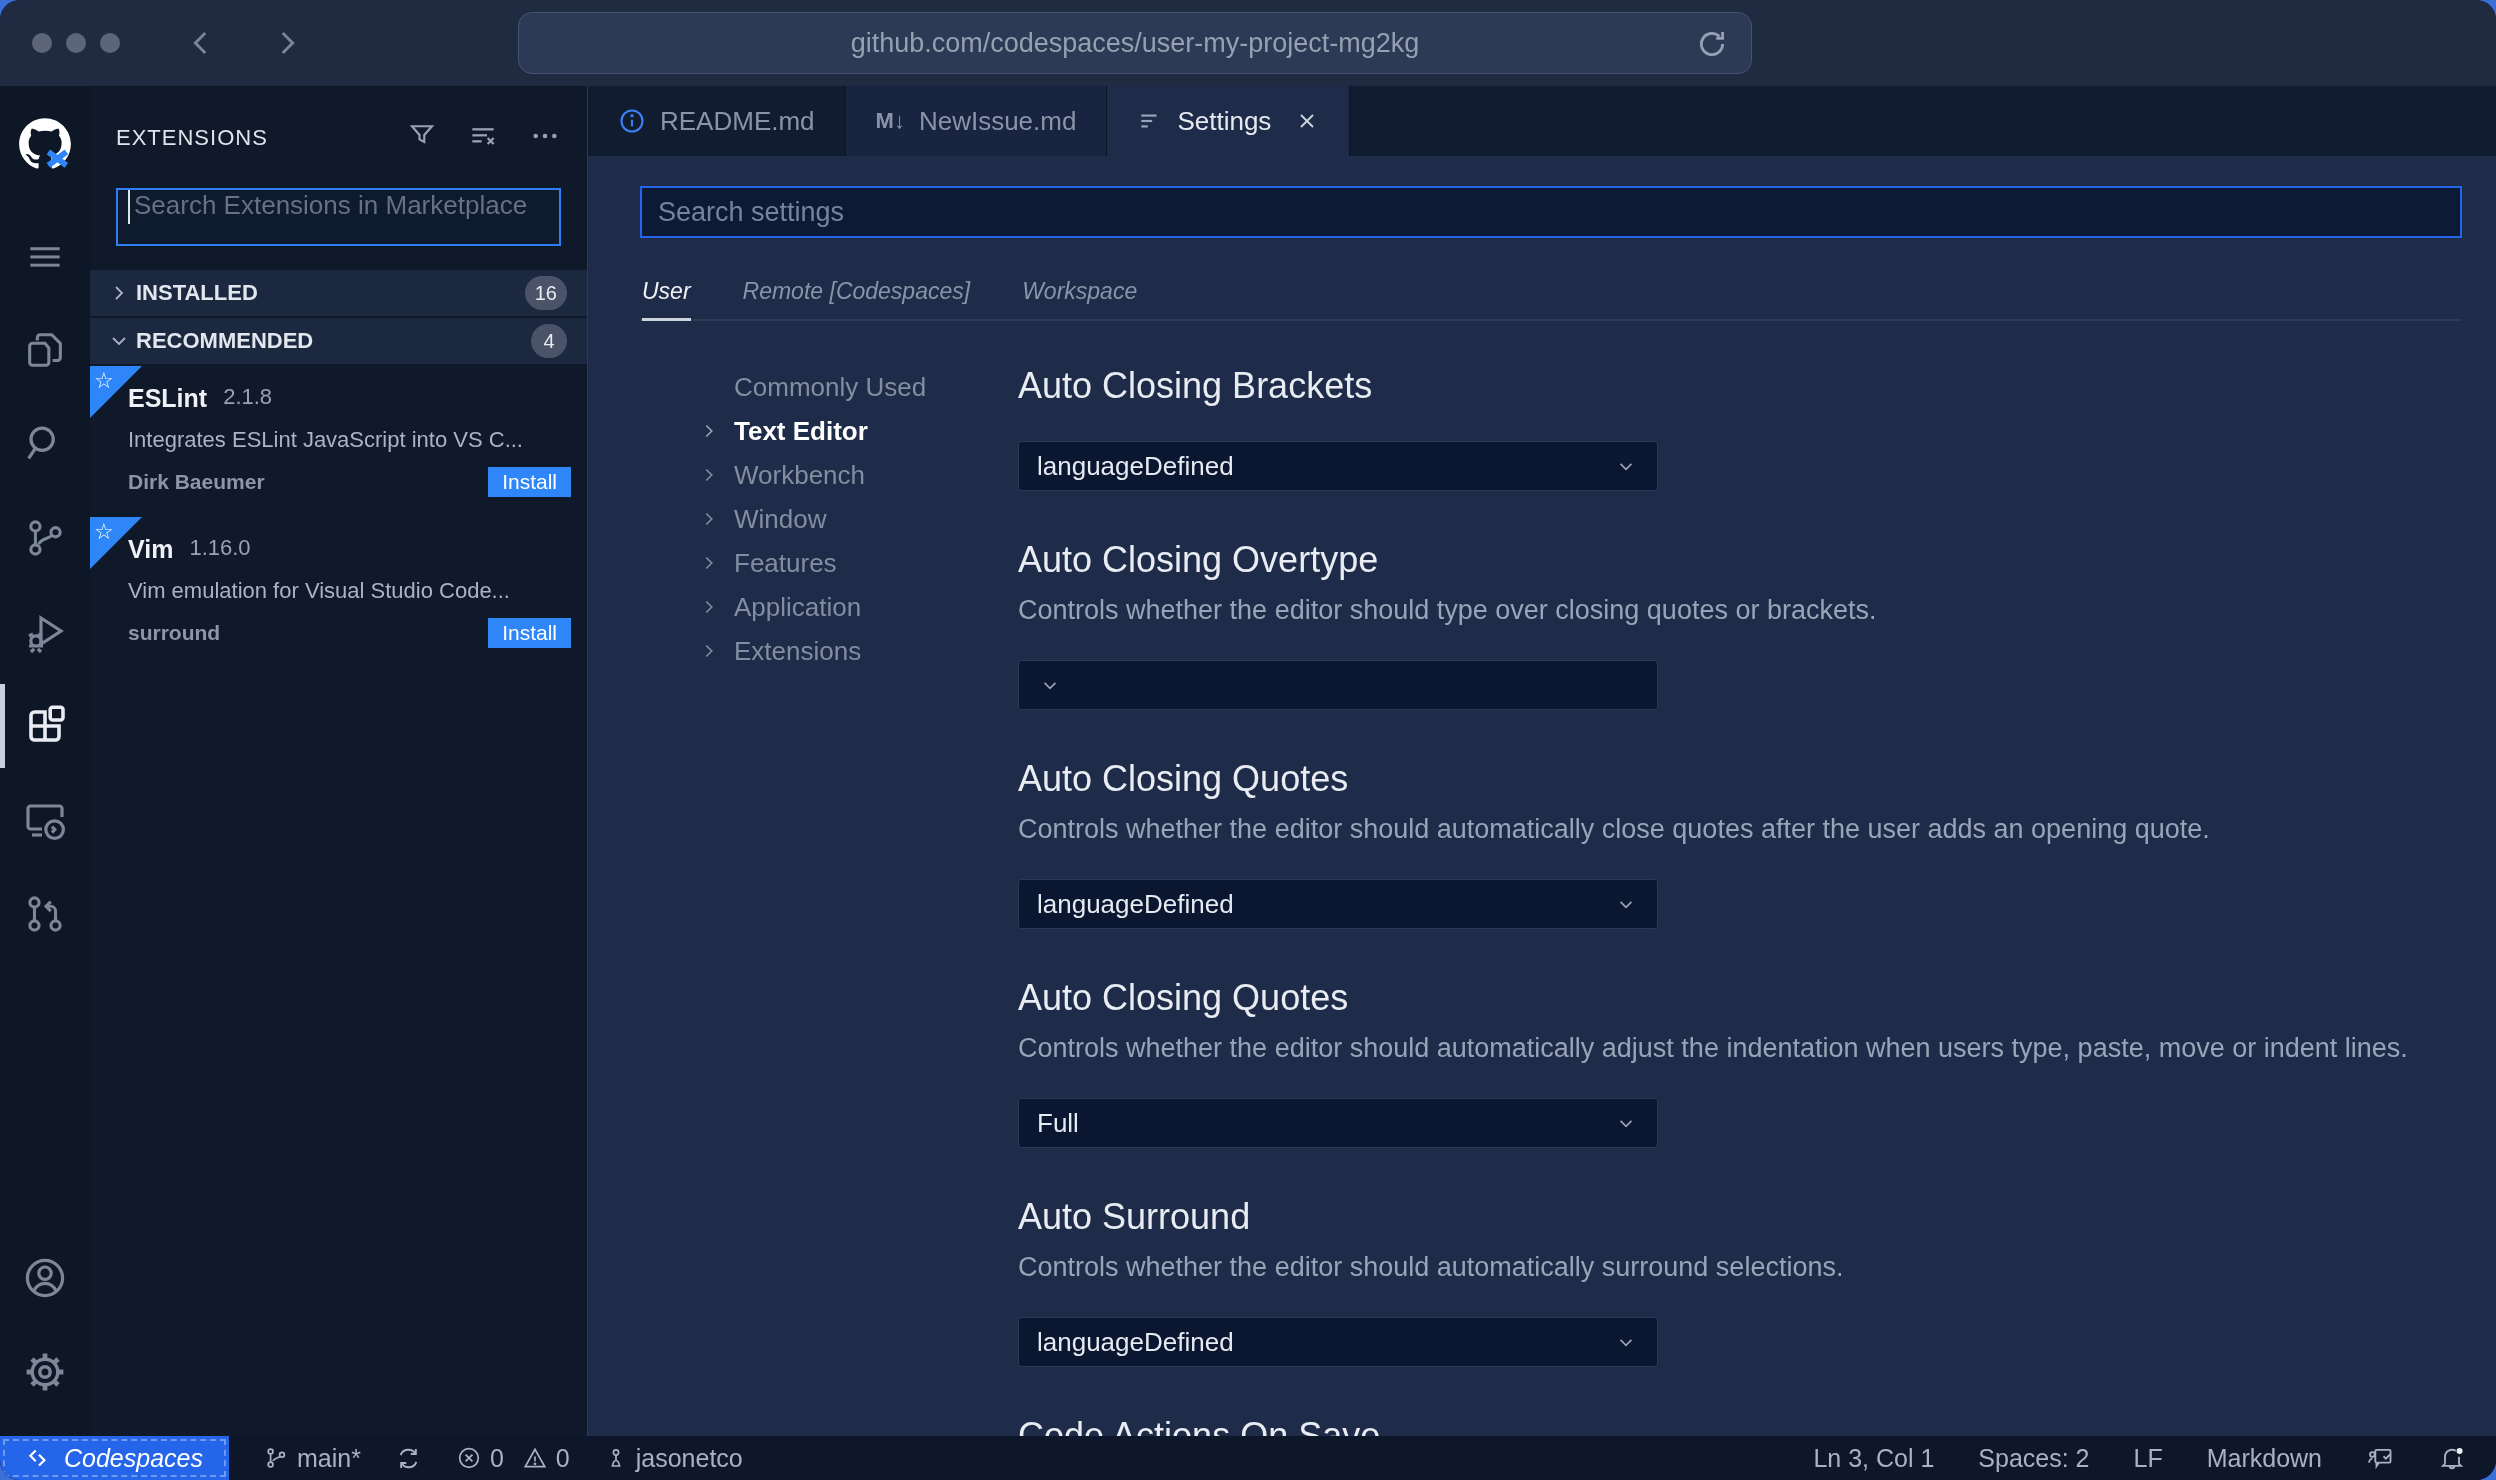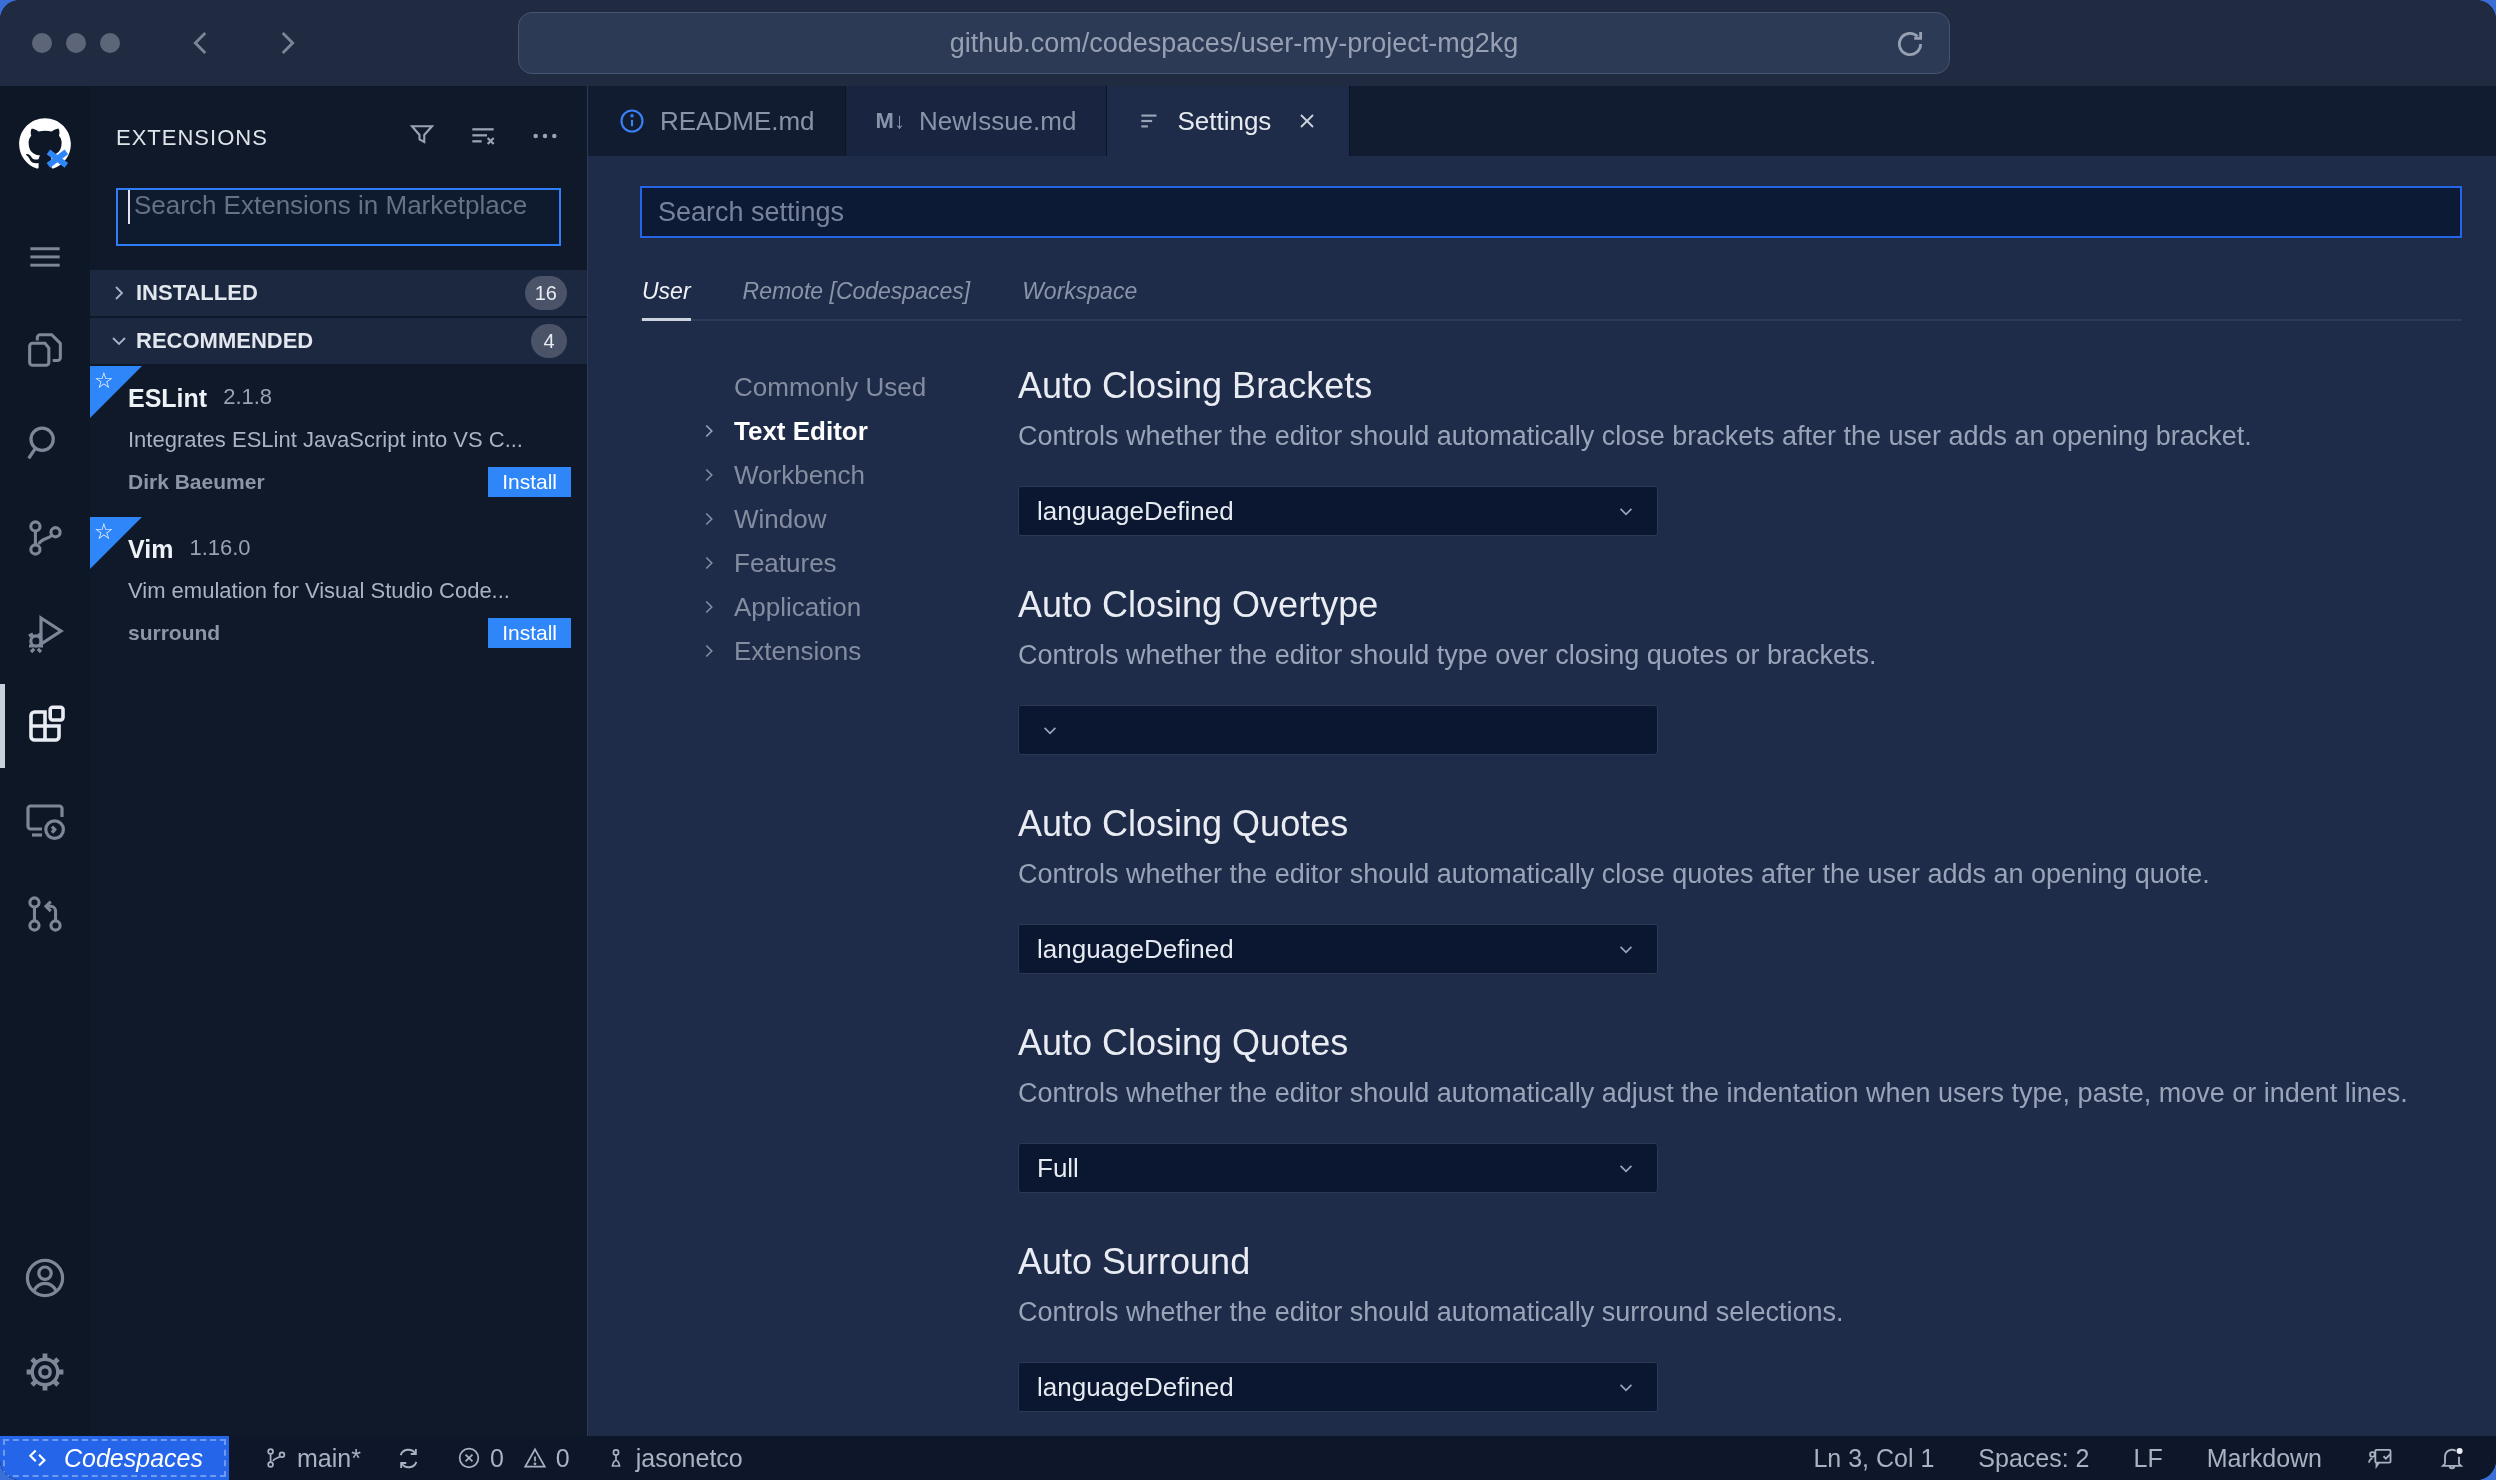--- a/index.html
+++ b/index.html
@@ -7,21 +7,21 @@
               font-family:"Liberation Sans", sans-serif; }
   .window { position:absolute; inset:0; border-radius:20px; overflow:hidden;
             display:flex; flex-direction:column; background:#0f1929; }
 
   
   .topbar { height:86px; background:#202b42; display:flex; align-items:center; flex:none; }
   .traffic { display:flex; gap:14px; margin-left:32px; }
   .light { width:20px; height:20px; border-radius:50%; background:#5d6679; }
   .navbtns { display:flex; gap:52px; margin-left:64px; color:#7c8699; }
   .navbtn svg { display:block; }
-  .urlbar { margin-left:214px; width:1432px; height:62px; background:#2d3a55;
+  .urlbar { margin-left:214px; width:1234px; height:62px; background:#2d3a55;
             border:1px solid #475471; border-radius:14px; display:flex; align-items:center;
             position:relative; }
   .urltext { flex:1; text-align:center; color:#97a0b2; font-size:27px; }
   .reloadbtn { position:absolute; right:22px; top:14px; color:#97a0b2; }
 
   
   .mainrow { flex:1; display:flex; min-height:0; }
 
   
   .activitybar { width:90px; flex:none; background:#0e1726; display:flex; flex-direction:column;
@@ -415,21 +415,20 @@
                     <polyline points="9 6 15 12 9 18"></polyline>
                   </svg>
                 </span>
               <span>Extensions</span>
             </div>
           </div>
 
           <div class="entries">
             <div class="entry">
               <div class="entry-title">Auto Closing Brackets</div>
-              <div class="entry-desc">Controls whether the editor should automatically close brackets after the user adds an opening bracket.</div>
               <div class="select">
                 <span class="val">languageDefined</span>
                 <span class="chev">
                     <svg width="26" height="26" viewBox="0 0 24 24" stroke="currentColor" stroke-width="1.6" fill="none">
                       <polyline points="7 10 12 15 17 10"></polyline>
                     </svg>
                   </span>
               </div>
             </div>
 

